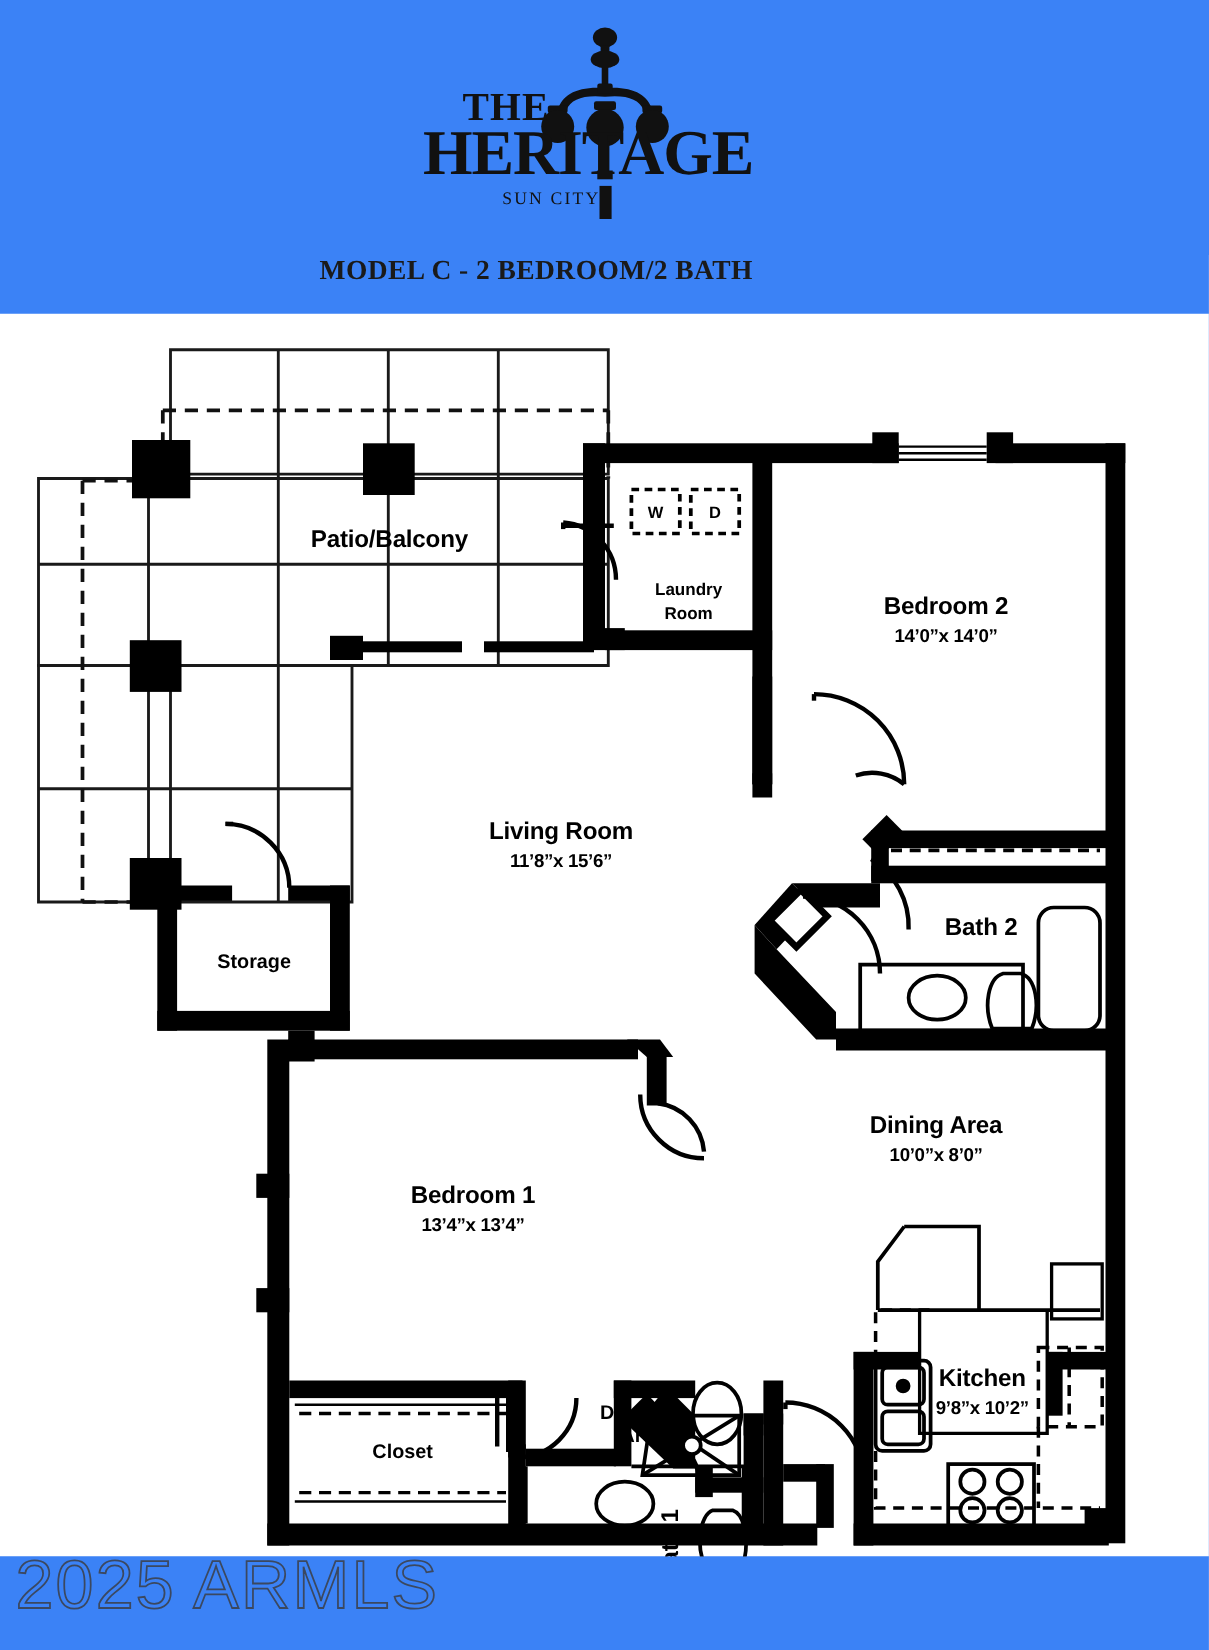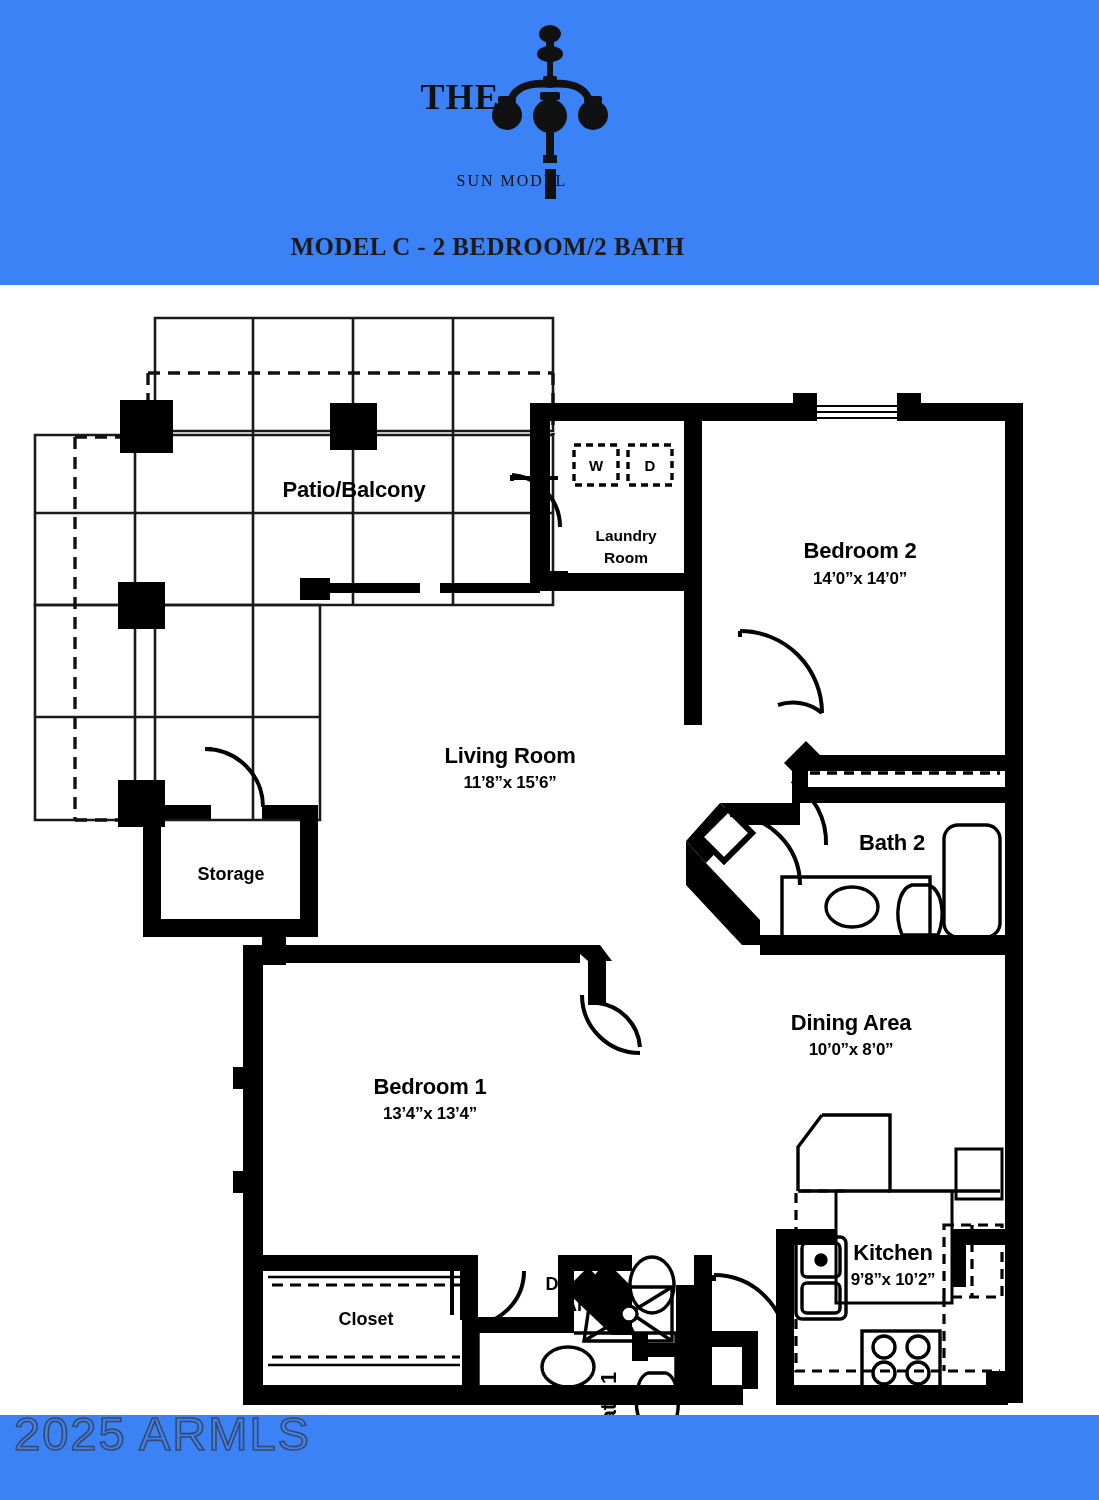--- a/index.html
+++ b/index.html
@@ -60,21 +60,21 @@
     height: 1130px;
   }
   .plan svg { display: block; }
 
   
   .watermark {
     position: absolute;
     left: 14px;
     top: 1406px;
     font-family: "Liberation Sans", sans-serif;
-    font-size: 47px;
+    font-size: 62px;
     letter-spacing: 2px;
     color: rgba(255,255,255,0);
     -webkit-text-stroke: 1.6px #3b3f47;
     opacity: 0.85;
     white-space: nowrap;
   }
 
   
   text { font-family: "Liberation Sans", sans-serif; }
   .rm-name { font-size: 22px; font-weight: bold; letter-spacing: -0.2px; }
@@ -114,23 +114,26 @@
           <rect x="161" y="105" width="8" height="28"></rect>
           <rect x="158" y="131" width="14" height="8"></rect>
 
           <rect x="160" y="145" width="11" height="32"></rect>
         </g>
       </svg>
       
       <div style="position:absolute; left:36px; top:52px; font-family:'Liberation Serif',serif;
                   font-weight:bold; font-size:36px; letter-spacing:1px; color:#111;">THE</div>
       
+      <div style="position:absolute; left:0px; top:86px; width:285px; text-align:left;
+                  font-family:'Liberation Serif',serif; font-weight:bold; font-size:58px;
+                  letter-spacing:-1px; color:#111; line-height:1;">HERITAGE</div>
       
       <div style="position:absolute; left:72px; top:148px; font-family:'Liberation Serif',serif;
-                  font-weight:normal; font-size:16px; letter-spacing:2px; color:#111;">SUN MODEL</div>
+                  font-weight:normal; font-size:16px; letter-spacing:2px; color:#111;">SUN CITY</div>
     </div>
   </div>
 
   <div class="model-title">MODEL C - 2 BEDROOM/2 BATH</div>
 
   <div class="plan">
     <svg width="1099" height="1130" viewBox="0 0 1099 1130" xmlns="http://www.w3.org/2000/svg">
       <rect x="0" y="0" width="1099" height="1130" fill="#ffffff"></rect>
 
       <g stroke="#1a1a1a" stroke-width="2.6" fill="none">

